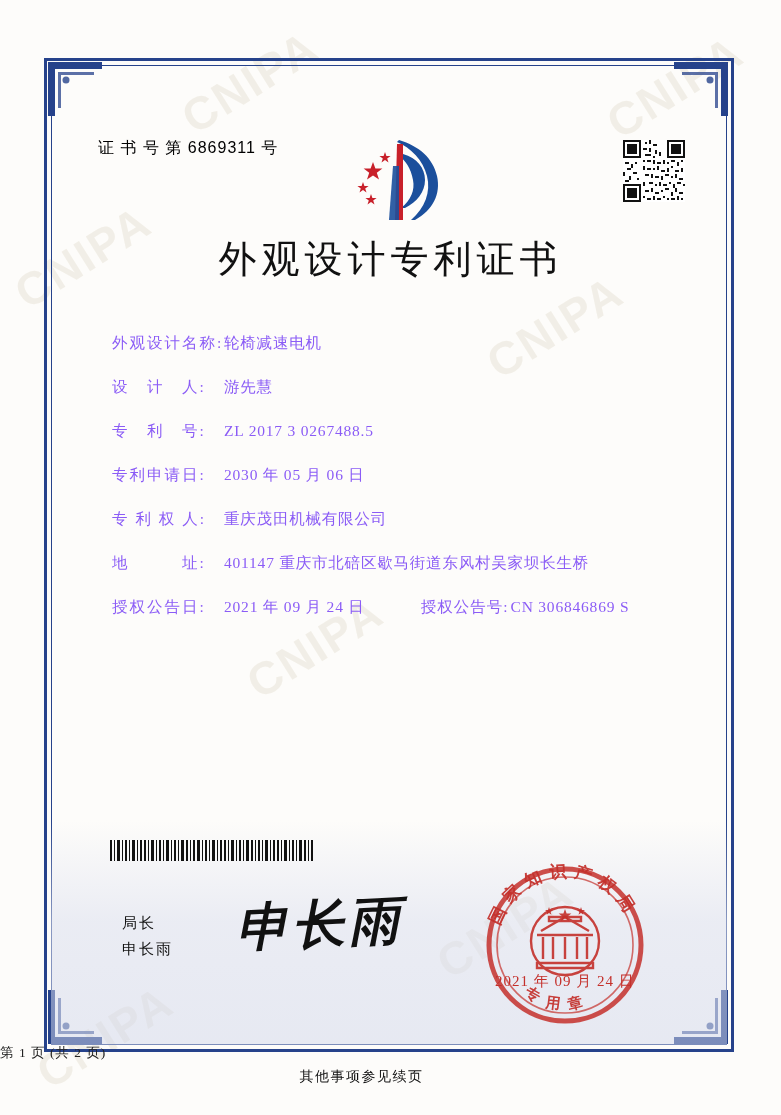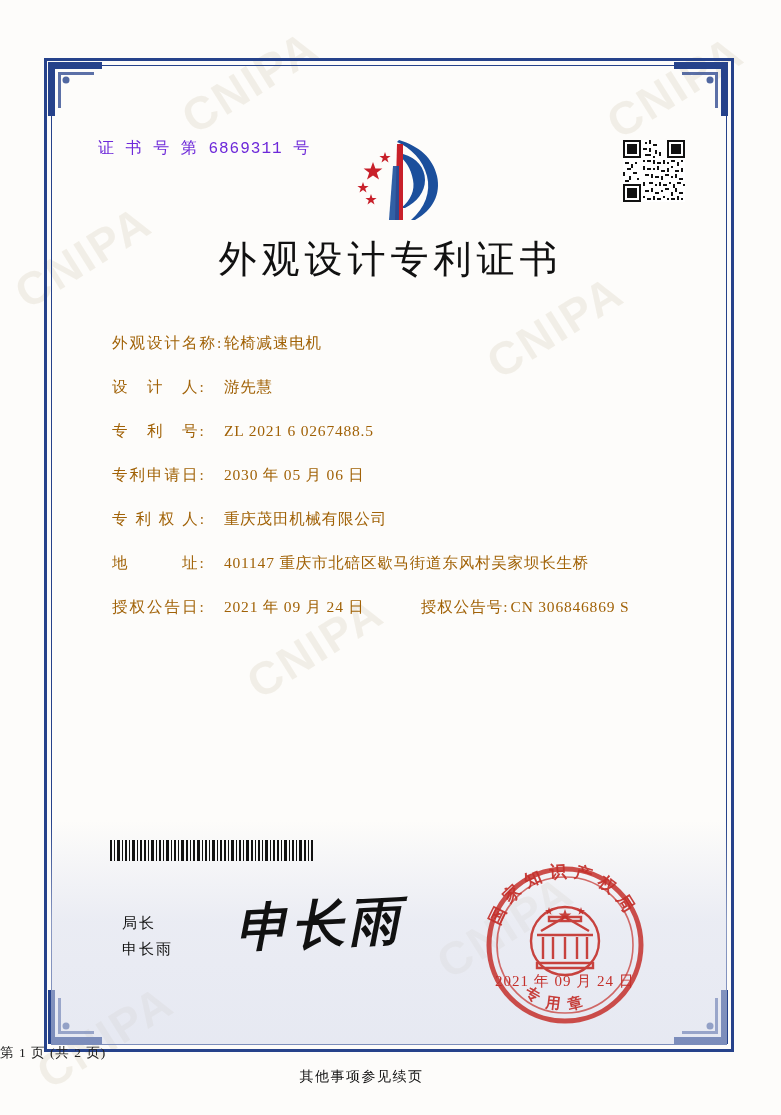--- a/index.html
+++ b/index.html
@@ -69,23 +69,23 @@
   .c-tl { left: 46px;  top: 60px; }
   .c-tr { left: 672px; top: 60px;  transform: scaleX(-1); }
   .c-bl { left: 46px;  top: 988px; transform: scaleY(-1); }
   .c-br { left: 672px; top: 988px; transform: scale(-1,-1); }
 
   
   .cert-no {
     position: absolute;
     left: 98px; top: 138px;
     font-size: 16px;
-    color: #6d28d9;
+    color: #000000;
     letter-spacing: 1px;
-    font-family: Liberation Mono, monospace;
+    font-family: Liberation Sans, sans-serif;
   }
 
   .emblem {
     position: absolute;
     left: 341px; top: 136px;
     width: 118px; height: 88px;
   }
 
   .qr {
     position: absolute;
@@ -109,21 +109,21 @@
   .fields {
     position: absolute;
     left: 112px; top: 333px;
     width: 560px;
   }
   .field {
     display: flex;
     align-items: baseline;
     margin-bottom: 23px;
     font-size: 15.5px;
-    color: #a16207;
+    color: #8b5cf6;
     letter-spacing: .5px;
   }
   .field .lbl {
     width: 112px;
     flex: none;
     letter-spacing: 2px;
   }
   .field .val {
     letter-spacing: .8px;
   }
@@ -368,21 +368,21 @@
     <div class="field">
       <span class="lbl">外观设计名称:</span>
       <span class="val">轮椅减速电机</span>
     </div>
     <div class="field">
       <span class="lbl">设　计　人:</span>
       <span class="val">游先慧</span>
     </div>
     <div class="field">
       <span class="lbl">专　利　号:</span>
-      <span class="val">ZL 2021 6 0267488.5</span>
+      <span class="val">ZL 2017 3 0267488.5</span>
     </div>
     <div class="field">
       <span class="lbl">专利申请日:</span>
       <span class="val">2030 年 05 月 06 日</span>
     </div>
     <div class="field">
       <span class="lbl">专 利 权 人:</span>
       <span class="val">重庆茂田机械有限公司</span>
     </div>
     <div class="field">

